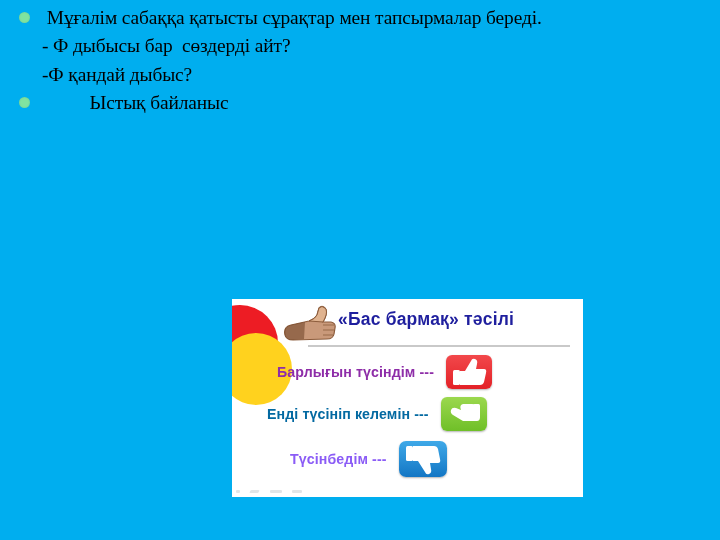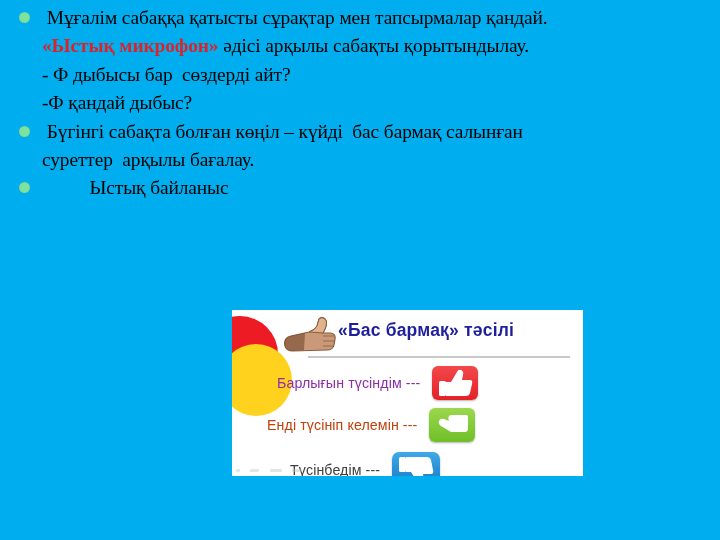--- a/index.html
+++ b/index.html
@@ -53,23 +53,23 @@
   }
   .red-strong {
     color: #D8242A;
     font-weight: bold;
   }
 
   
   #picture {
     position: absolute;
     left: 232px;
-    top: 310px;
+    top: 299px;
     width: 351px;
-    height: 166px;
+    height: 198px;
     background: #FFFFFF;
     overflow: hidden;
   }
   
   .circle-yellow {
     position: absolute;
     left: -12px;
     top: 34px;
     width: 72px;
     height: 72px;
@@ -122,31 +122,31 @@
   }
 
   
   .opt-row {
     position: absolute;
     display: flex;
     align-items: center;
   }
   .opt-label {
     font-family: "Liberation Sans", "DejaVu Sans", sans-serif;
-    font-weight: normal;
+    font-weight: bold;
     font-size: 14.2px;
     white-space: nowrap;
     letter-spacing: 0.1px;
   }
   .opt-1 { left: 45px; top: 56px; }
   .opt-1 .opt-label { color: #8E2DA8; }
   .opt-2 { left: 35px; top: 98px; }
-  .opt-2 .opt-label { color: #c2410c; }
+  .opt-2 .opt-label { color: #0369a1; }
   .opt-3 { left: 58px; top: 142px; }
-  .opt-3 .opt-label { color: #404040; }
+  .opt-3 .opt-label { color: #8b5cf6; }
 
   .badge {
     margin-left: 12px;
     width: 46px;
     height: 34px;
     border-radius: 6px;
     position: relative;
     display: inline-block;
     box-shadow: 0 1px 2px rgba(0,0,0,.30);
   }
@@ -175,31 +175,25 @@
 </style>
 </head>
 <body>
 
 <div id="slide">
 
   <div class="text-block">
 
     <div class="para">
       <span class="bullet-dot"></span>
-      <div class="line"> Мұғалім сабаққа қатысты сұрақтар мен тапсырмалар қандай.</div>
-      <div class="line"><span class="red-strong">«Ыстық микрофон»</span><span> әдісі арқылы сабақты қорытындылау.</span></div>
+      <div class="line"> Мұғалім сабаққа қатысты сұрақтар мен тапсырмалар береді.</div>
       <div class="line">- Ф дыбысы бар  сөздерді айт?</div>
       <div class="line">-Ф қандай дыбыс?</div>
     </div>
 
-    <div class="para">
-      <span class="bullet-dot"></span>
-      <div class="line"> Бүгінгі сабақта болған көңіл – күйді  бас бармақ салынған</div>
-      <div class="line">суреттер  арқылы бағалау.</div>
-    </div>
 
     <div class="para">
       <span class="bullet-dot"></span>
       <div class="line">          Ыстық байланыс</div>
     </div>
 
   </div>
 
   <div id="picture">
 

